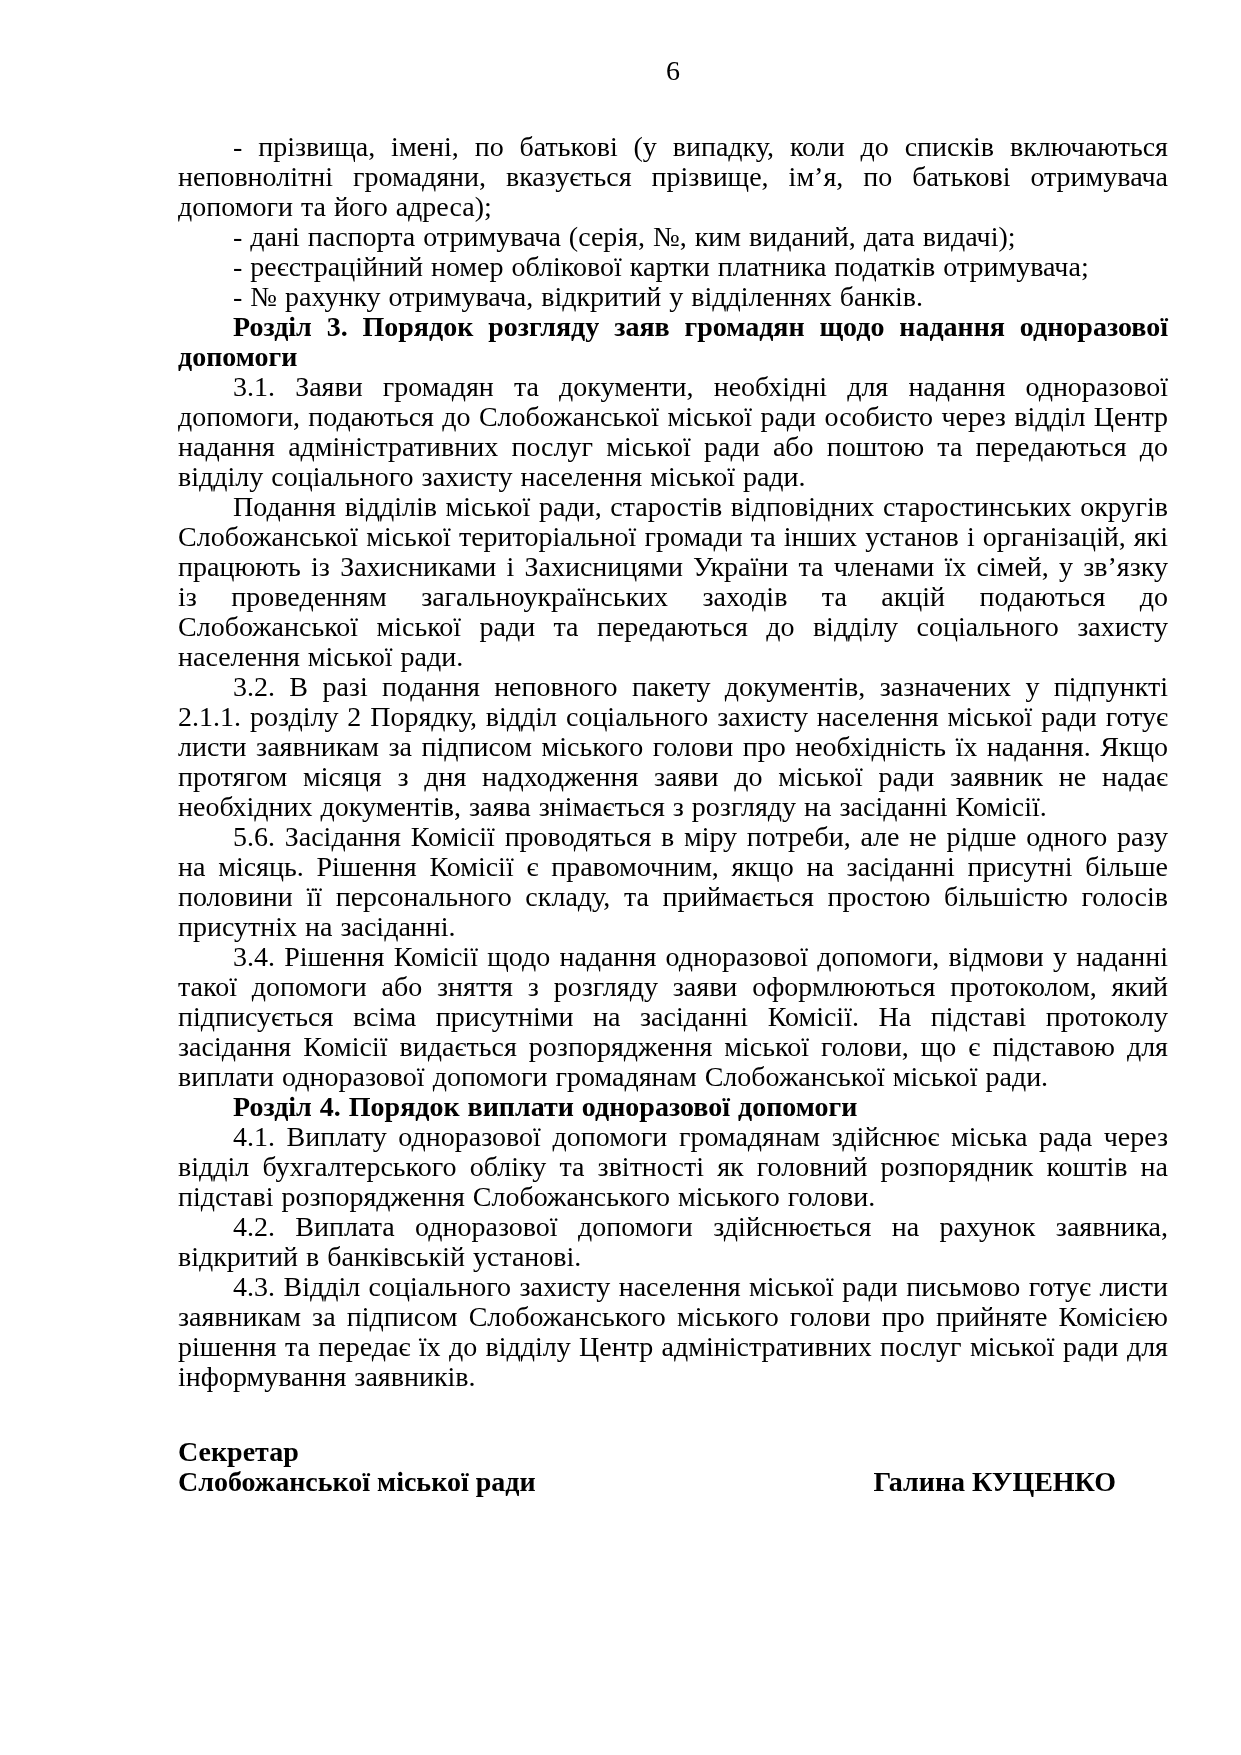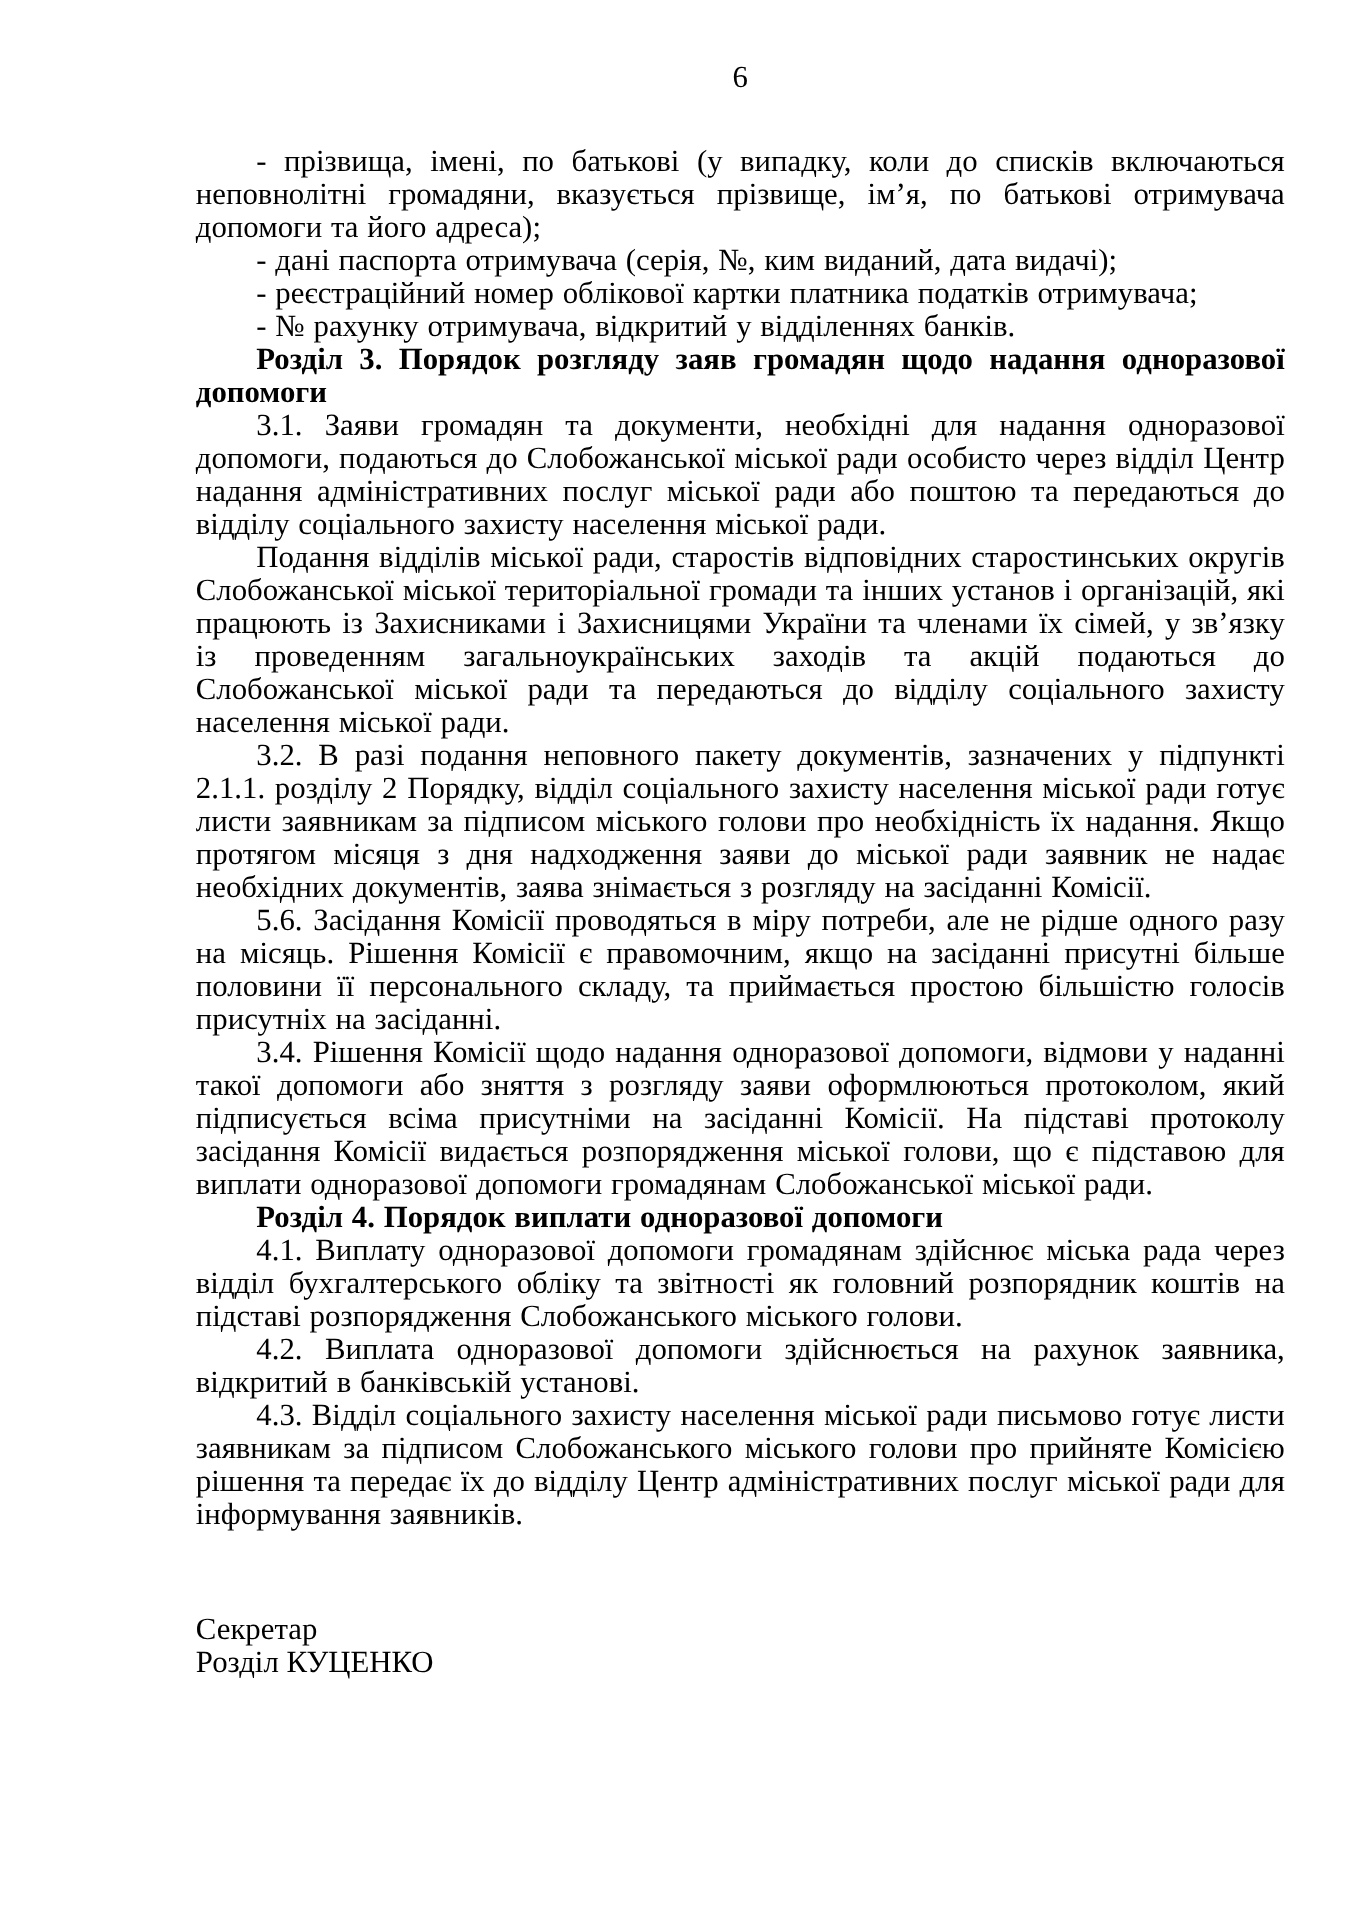--- a/index.html
+++ b/index.html
@@ -28,21 +28,22 @@
     word-spacing: 1px;
   }
   .heading {
     font-weight: bold;
     text-align: center;
     text-indent: 0;
     margin-top: 17px;
     margin-bottom: 17px;
   }
   .sig-block {
-    margin-top: 75px;
+    margin-top: 45px;
+    font-weight: bold;
   }
   .sig-line {
     margin: 0;
     text-align: left;
     text-indent: 0;
   }
   .sig-row {
     display: flex;
     justify-content: space-between;
     align-items: baseline;
@@ -80,17 +81,18 @@
 
   <div>
     <p class="body-par">4.1. Виплату одноразової допомоги громадянам здійснює міська рада через відділ бухгалтерського обліку та звітності як головний розпорядник коштів на підставі розпорядження Слобожанського міського голови.</p>
     <p class="body-par">4.2. Виплата одноразової допомоги здійснюється на рахунок заявника, відкритий в банківській установі.</p>
     <p class="body-par">4.3. Відділ соціального захисту населення міської ради письмово готує листи заявникам за підписом Слобожанського міського голови про прийняте Комісією рішення та передає їх до відділу Центр адміністративних послуг міської ради для інформування заявників.</p>
   </div>
 
   <div class="sig-block">
     <p class="sig-line">Секретар</p>
     <div class="sig-row">
-      <span class="sig-name">Розділ КУЦЕНКО</span>
+      <span>Слобожанської міської ради</span>
+      <span class="sig-name">Галина КУЦЕНКО</span>
     </div>
   </div>
 
 </div>
 
 </body></html>

